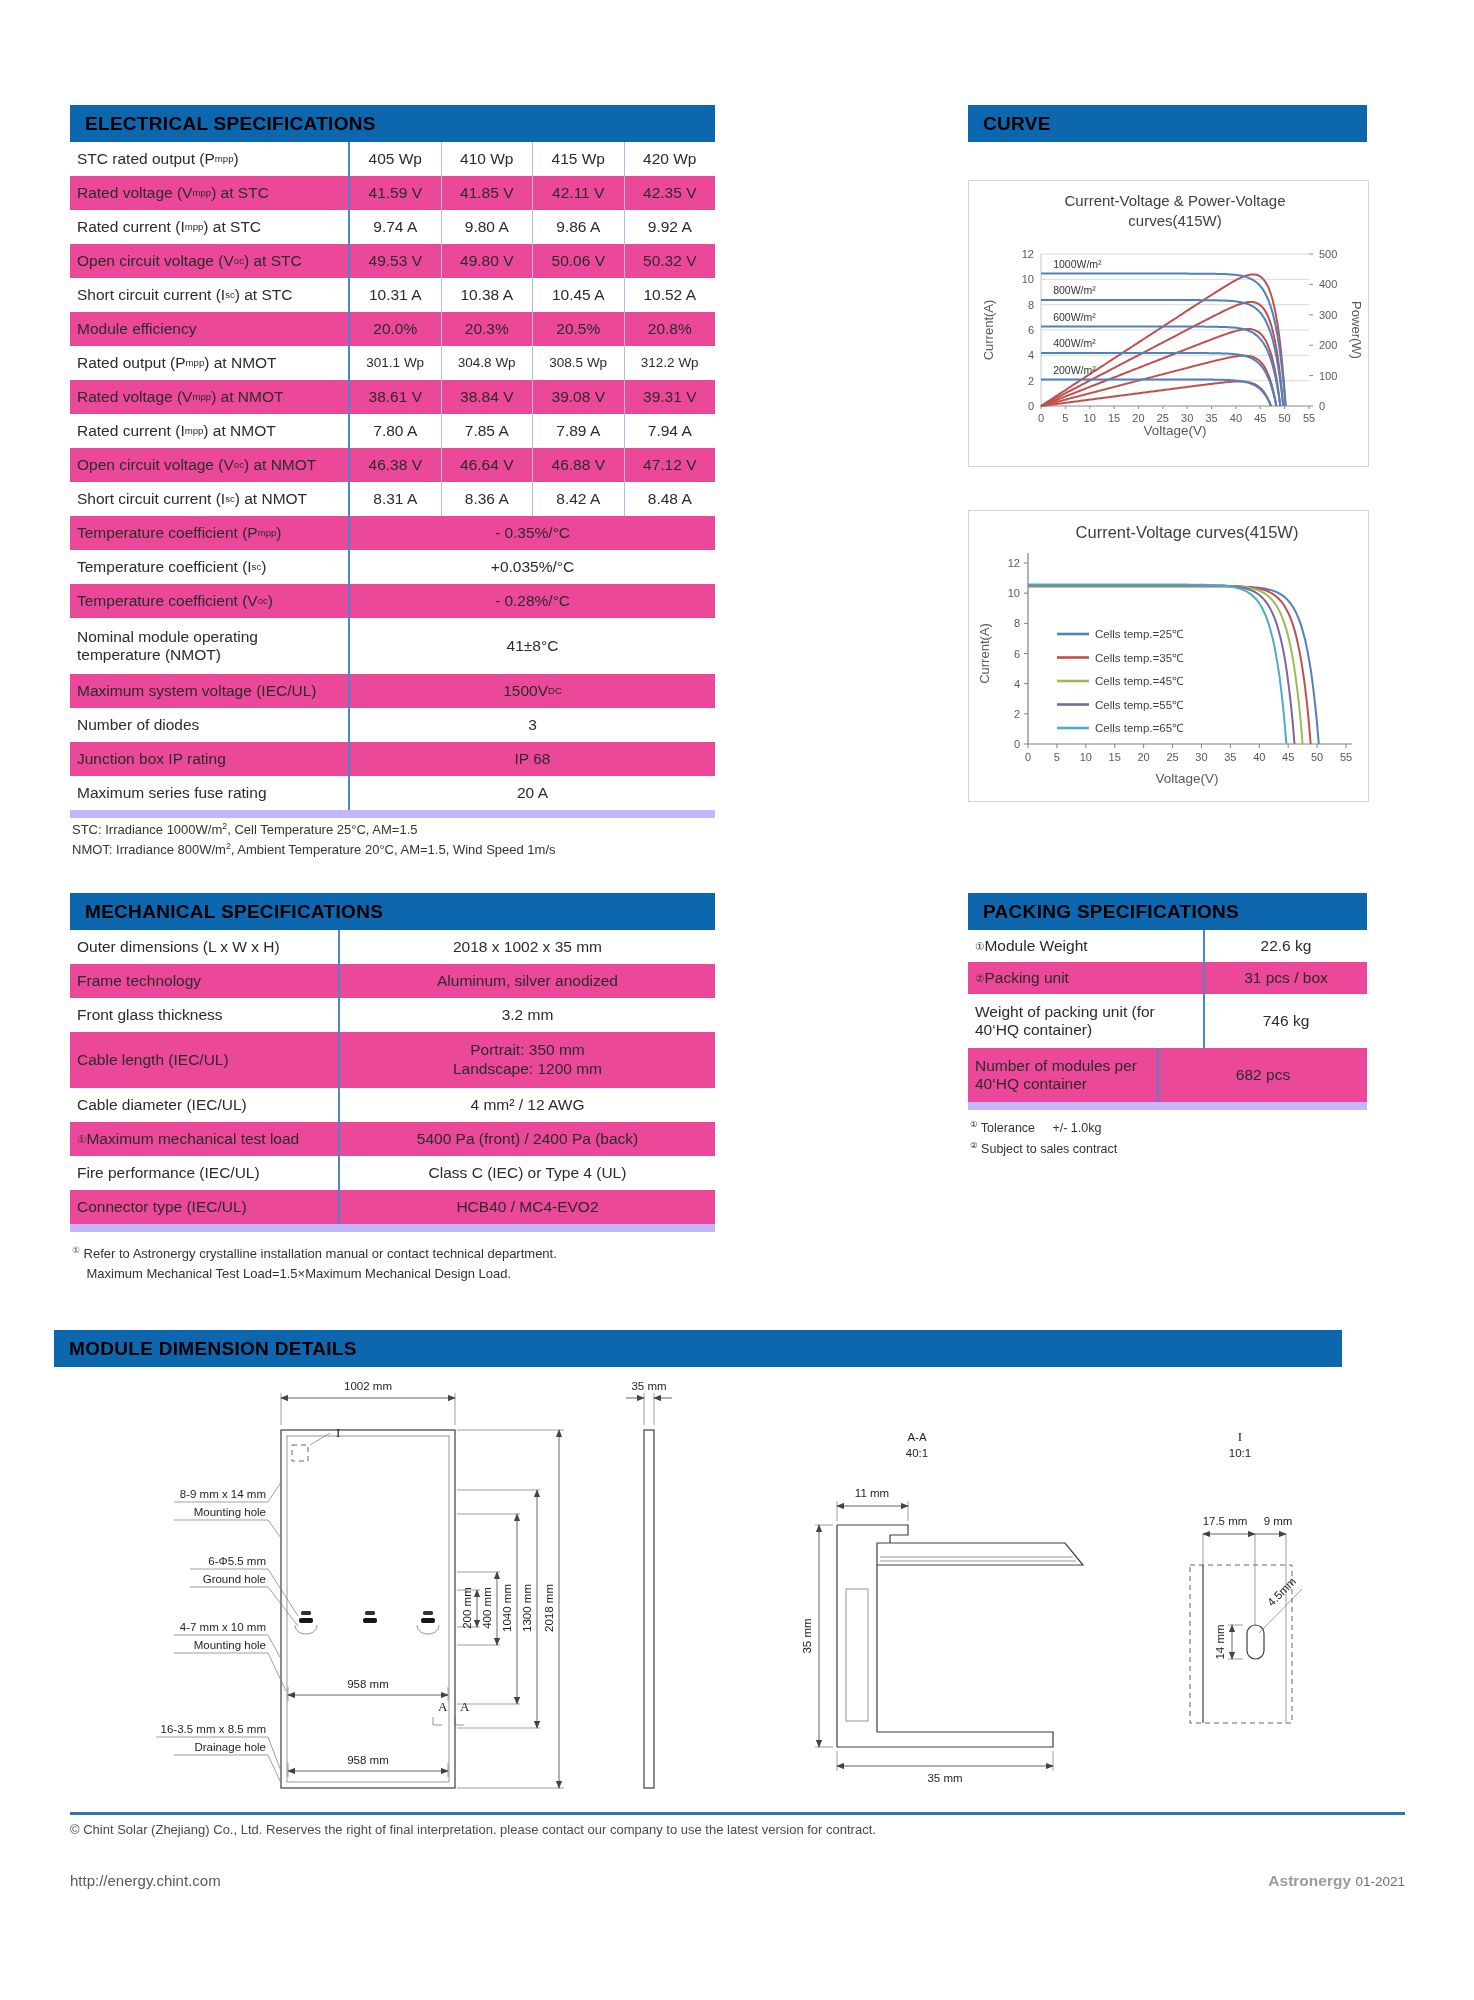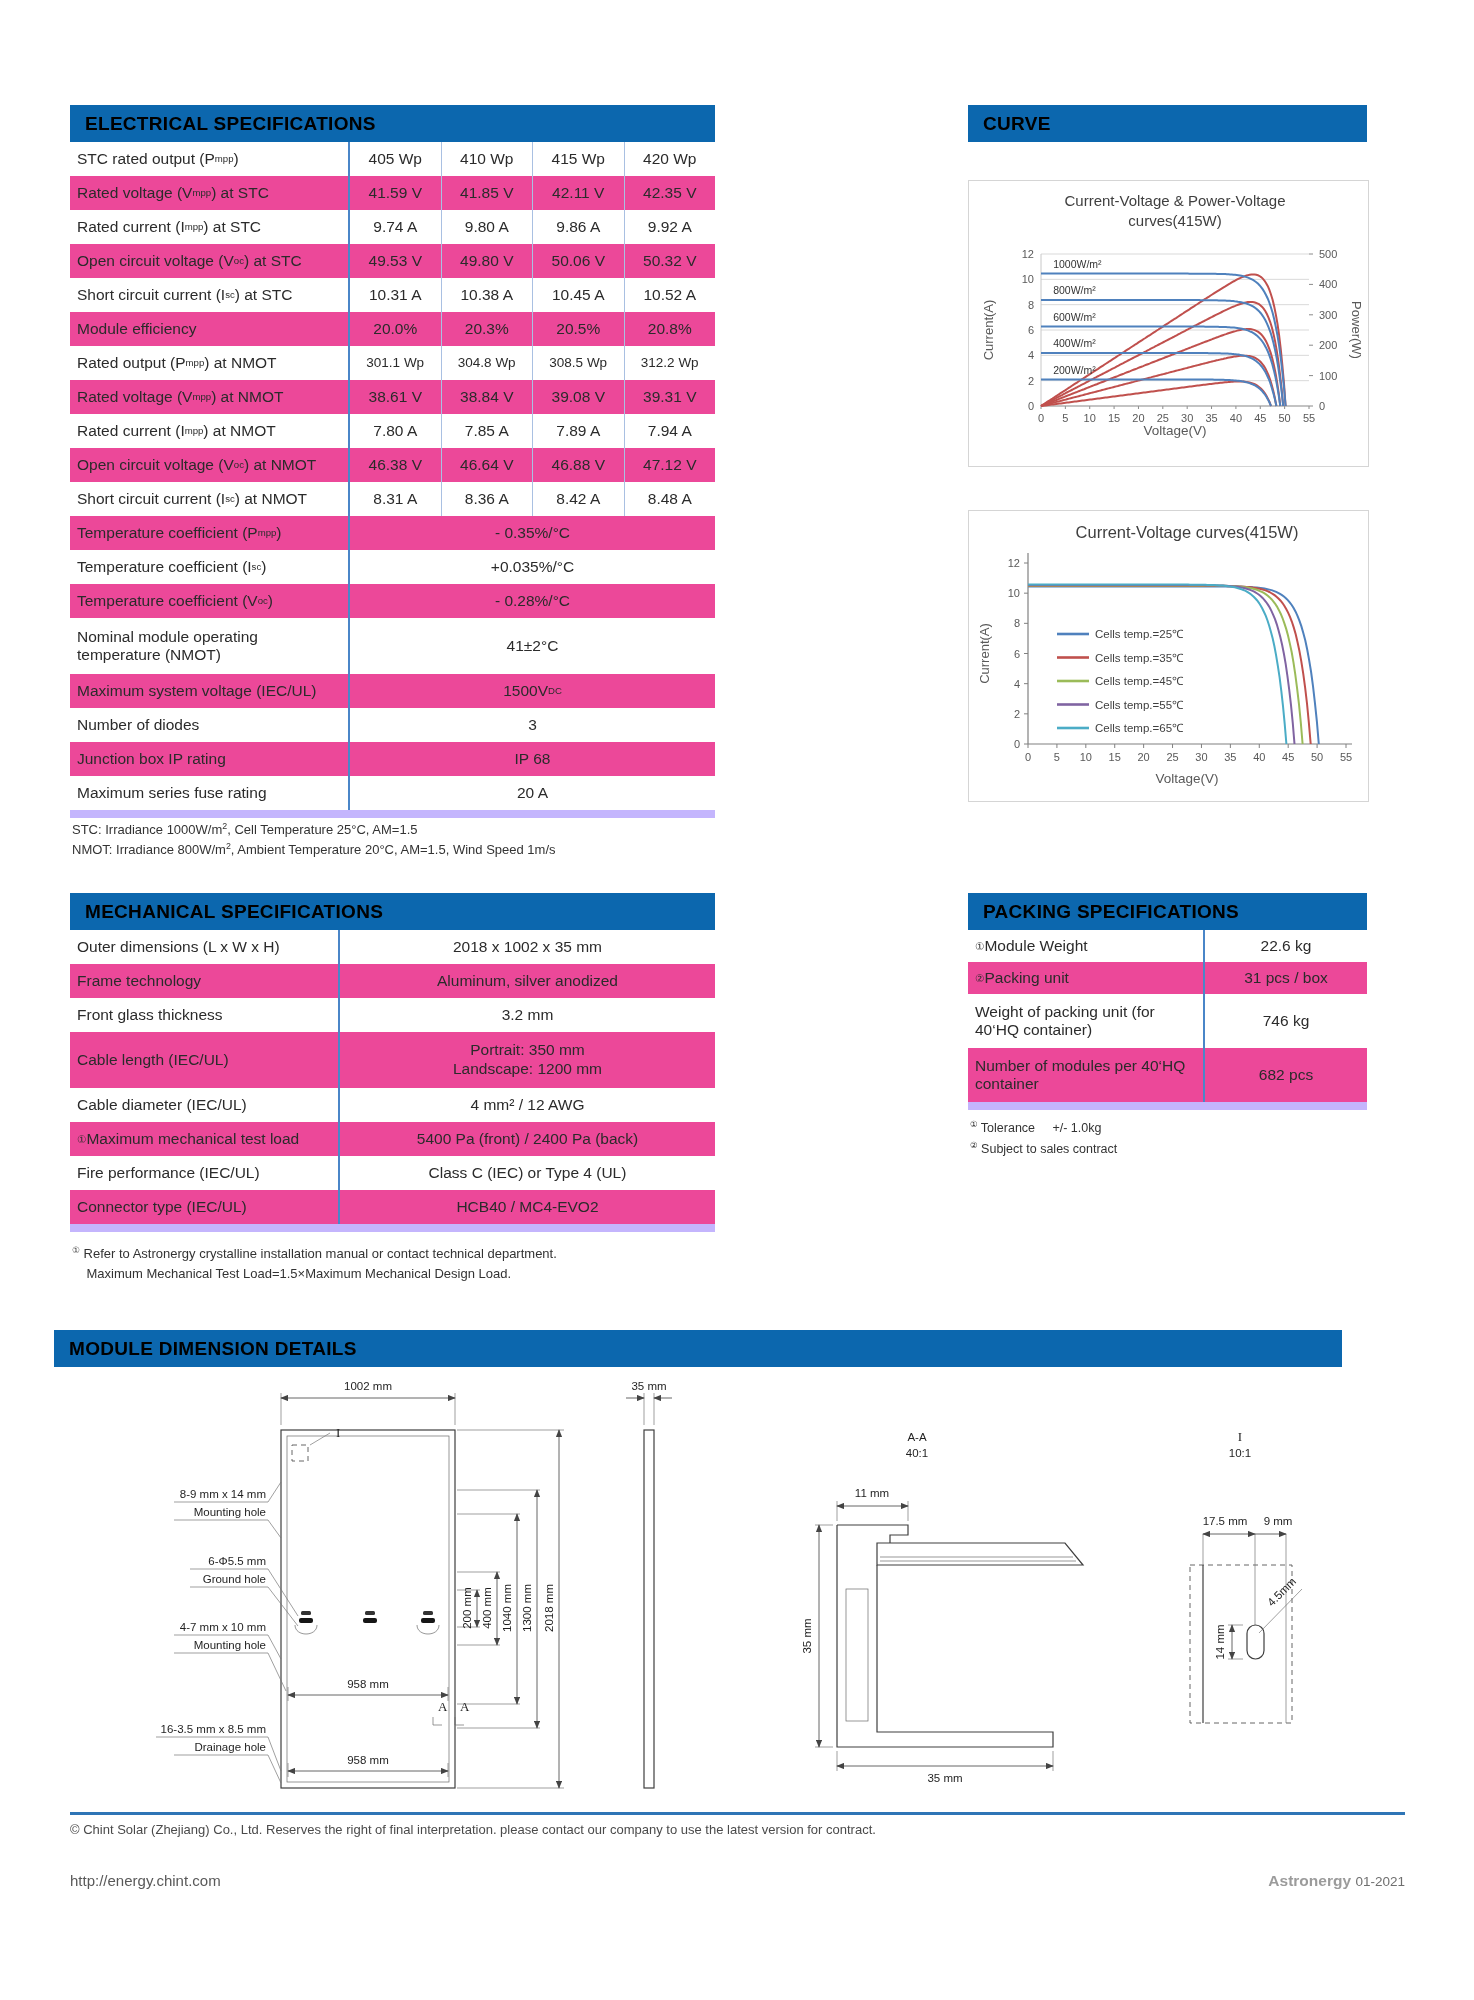--- a/index.html
+++ b/index.html
@@ -162,21 +162,21 @@
       </div>
       <div class="trow shade" style="min-height: 34px;">
         <div class="tlabel" style="width: 278px;">Temperature coefficient (V<sub>oc</sub>)</div>
         <div class="tvals">
           <div class="vcell">- 0.28%/°C</div>
         </div>
       </div>
       <div class="trow" style="min-height: 56px;">
         <div class="tlabel" style="width: 278px;">Nominal module operating temperature (NMOT)</div>
         <div class="tvals">
-          <div class="vcell">41±2°C</div>
+          <div class="vcell">41±8°C</div>
         </div>
       </div>
       <div class="trow shade" style="min-height: 34px;">
         <div class="tlabel" style="width: 278px;">Maximum system voltage (IEC/UL)</div>
         <div class="tvals">
           <div class="vcell">1500V<sub>DC</sub></div>
         </div>
       </div>
       <div class="trow" style="min-height: 34px;">
         <div class="tlabel" style="width: 278px;">Number of diodes</div>
@@ -409,21 +409,21 @@
           <div class="vcell">31 pcs / box</div>
         </div>
       </div>
       <div class="trow" style="min-height: 54px;">
         <div class="tlabel" style="width: 235px;">Weight of packing unit (for 40‘HQ container)</div>
         <div class="tvals">
           <div class="vcell">746 kg</div>
         </div>
       </div>
       <div class="trow shade" style="min-height: 54px;">
-        <div class="tlabel" style="width: 235px; border-radius: 25px;">Number of modules per 40‘HQ container</div>
+        <div class="tlabel" style="width: 189px; border-radius: 25px;">Number of modules per 40‘HQ container</div>
         <div class="tvals">
           <div class="vcell">682 pcs</div>
         </div>
       </div>
     </div>
   <div id="pack-notes" class="notes tiny" style="left:970px;top:1118px;">
       <div><sup>①</sup> Tolerance&nbsp;&nbsp;&nbsp;&nbsp;&nbsp;+/- 1.0kg</div>
       <div><sup>②</sup> Subject to sales contract</div>
     </div>
 

